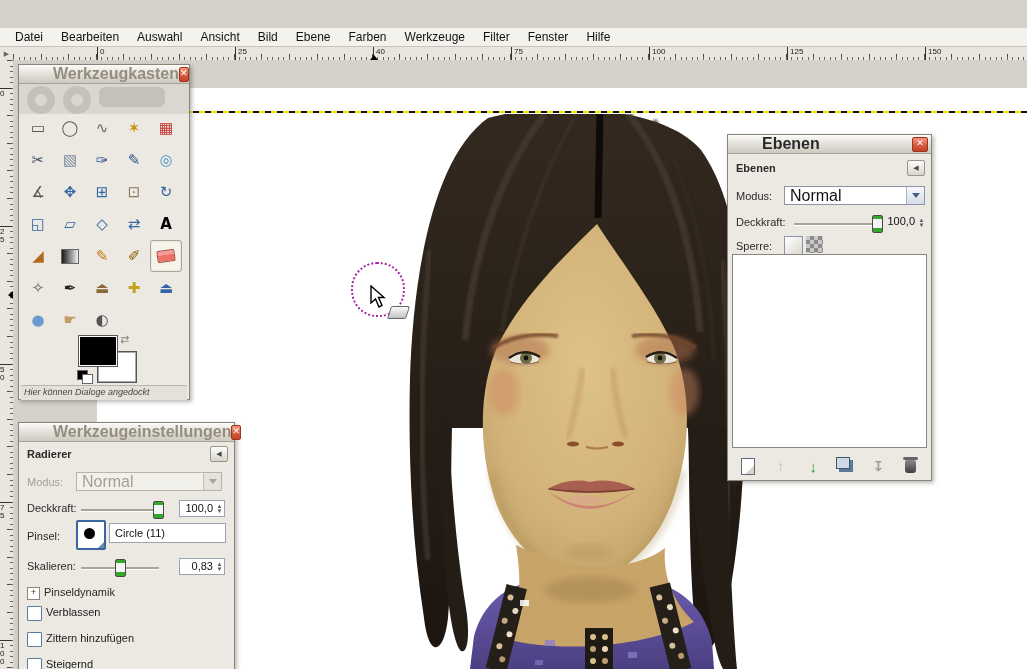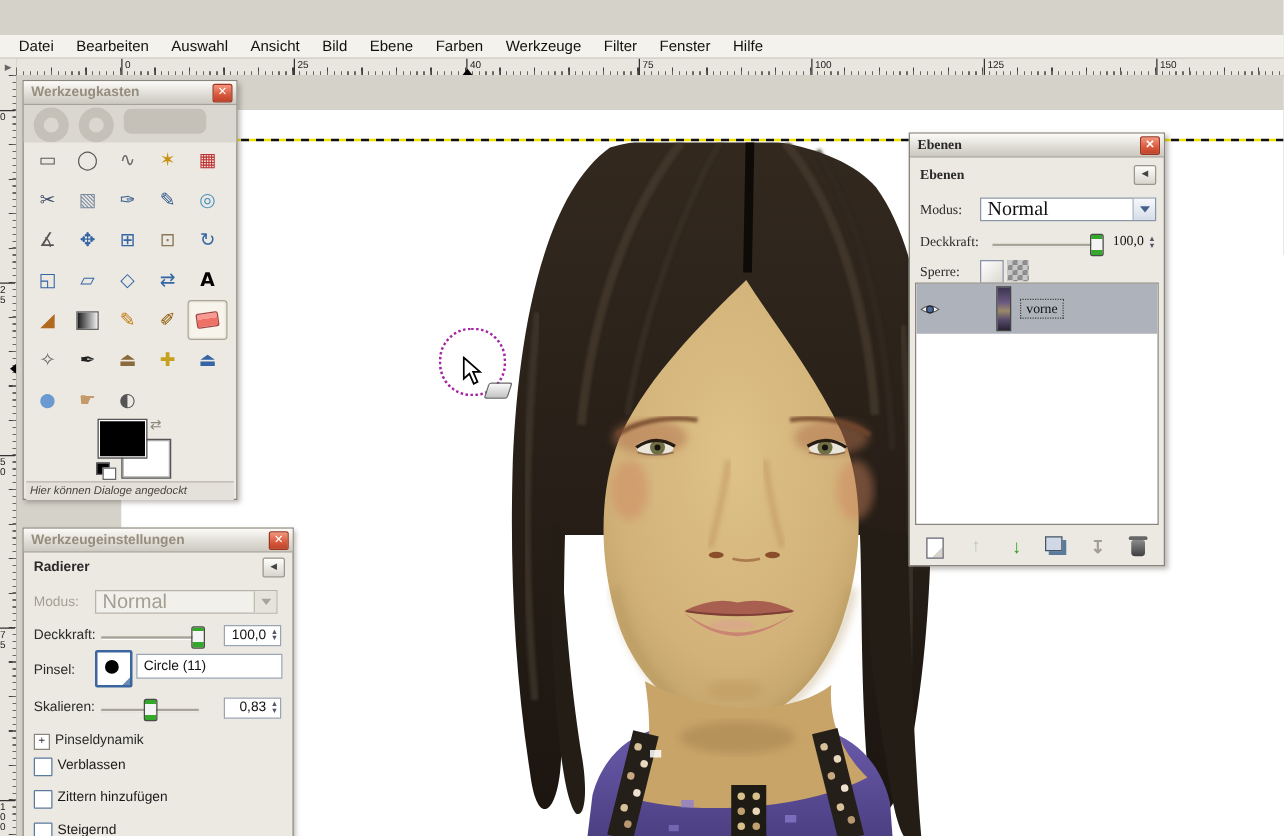--- a/index.html
+++ b/index.html
@@ -47,21 +47,21 @@
   #face-svg{position:absolute;left:377px;top:54px;}
   #brush-outline{position:absolute;left:338px;top:202px;width:50px;height:51px;border:2px dotted #a326a3;border-radius:48%;}
   #cursor{position:absolute;left:357px;top:225px;}
   #eraser-badge{position:absolute;left:376px;top:246px;width:17px;height:11px;background:linear-gradient(180deg,#fafafa,#c2c2c2);
     border:1px solid #666;border-radius:2px;transform:skewX(-18deg);}
 
   
   .panel{position:absolute;background:#ece9e2;border:1px solid #89857d;box-shadow:2px 2px 4px rgba(60,55,45,.35);}
   .ptitle{height:18px;background:linear-gradient(180deg,#fcfbf8 0%,#dedbd4 60%,#ccc9c1 100%);
     border-bottom:1px solid #a5a29a;display:flex;align-items:center;padding:0 3px 0 6px;}
-  .ptitle .tlabel{flex:1;font-weight:bold;font-size:11px;color:#958d7e;}
+  .ptitle .tlabel{flex:1;font-weight:bold;font-size:16px;color:#958d7e;margin-left:28px;}
   .ptitle .tlabel.active{color:#2a2a2a;}
   .closebtn{width:14px;height:13px;background:linear-gradient(180deg,#f4957d 0%,#d8593c 60%,#c04228 100%);
     border:1px solid #9e3420;border-radius:2px;color:#fff;font-size:9px;line-height:11px;text-align:center;font-weight:bold;}
   .pbody{position:relative;}
   .mini-btn{position:absolute;width:16px;height:14px;background:linear-gradient(180deg,#fdfdfa,#d8d5cd);
     border:1px solid #9a968c;border-radius:2px;font-size:7px;color:#444;text-align:center;line-height:13px;}
   .flabel{position:absolute;font-size:11px;color:#2a2a2a;}
   .flabel.disabled{color:#a39f93;}
   .combo{position:absolute;height:19px;background:#fff;border:1px solid #8a96a8;display:flex;align-items:center;box-sizing:border-box;}
   .combo .cval{flex:1;padding-left:5px;font-size:16px;color:#111;}
@@ -98,21 +98,21 @@
   #fg-swatch{position:absolute;left:60px;top:252px;width:36px;height:28px;background:#000;border:1px solid #fff;outline:1px solid #555;z-index:2;}
   #bg-swatch{position:absolute;left:79px;top:268px;width:36px;height:28px;background:#fff;border:1px solid #aaa;outline:1px solid #555;z-index:1;}
   #swap-colors{position:absolute;left:101px;top:249px;font-size:11px;color:#8a8populate;color:#8a867c;z-index:3;}
   #default-colors{position:absolute;left:58px;top:286px;width:16px;height:14px;z-index:3;}
   #default-colors .dfg{position:absolute;left:0;top:0;width:9px;height:8px;background:#000;border:1px solid #666;}
   #default-colors .dbg{position:absolute;right:0;bottom:0;width:9px;height:8px;background:#fff;border:1px solid #666;}
   #dock-hint{position:absolute;left:2px;right:2px;bottom:0;height:13px;border-top:1px solid #b9b5ac;background:#e4e1da;
     font-style:italic;font-size:9px;color:#4a463e;white-space:nowrap;overflow:hidden;padding:1px 0 0 3px;}
 
   
-  #layers-panel{left:727px;top:106px;width:203px;height:345px;font-family:Liberation Serif, serif;}
+  #layers-panel{left:727px;top:134px;width:203px;height:345px;}
   #layers-list{position:absolute;left:4px;right:4px;top:100px;height:192px;background:#fff;border:1px solid #8a867e;overflow:hidden;}
   .layer-row{position:relative;height:40px;display:flex;align-items:center;}
   .layer-row.selected{background:#aeb2ba;}
   .eye-cell{width:22px;display:flex;justify-content:center;}
   .thumb{width:12px;height:36px;margin-left:42px;border:1px solid #444;box-sizing:border-box;}
   .thumb.figure{background:linear-gradient(180deg,#3c3450 0%,#6a5880 35%,#9a8a68 55%,#5a4c6e 75%,#2a2436 100%);}
   .thumb.figure.dark{filter:brightness(.85);}
   .thumb.empty{background:#fff;border:2px solid #111;}
   .lname{margin-left:7px;font-size:11px;color:#111;padding:1px 4px;}
   .lname.focus{border:1px dotted #444;}
@@ -514,30 +514,20 @@
             <span>▲</span>
             <span>▼</span>
           </span>
       </div>
 
       <div class="flabel" style="left:8px;top:86px;">Sperre:</div>
       <div class="lockbtn" style="left:56px;top:82px;"></div>
       <div class="lockbtn checker" style="left:78px;top:82px;"></div>
 
       <div id="layers-list">
-          <div class="layer-row selected">
-            <span class="eye-cell">
-              <svg width="16" height="11" viewBox="0 0 16 11">
-                <path d="M1 5.5 Q8 0 15 5.5 Q8 11 1 5.5 Z" fill="#f6f6f2" stroke="#555"></path>
-                <circle cx="8" cy="5.5" r="2.7" fill="#4a6a9c" stroke="#223"></circle>
-              </svg>
-            </span>
-            <span class="thumb figure"></span>
-            <span class="lname focus">vorne</span>
-          </div>
         </div>
       <div id="layers-buttons">
           <div class="lbtn">
             <span class="ic-page"></span>
           </div>
           <div class="lbtn">
             <span class="ic-raise">↑</span>
           </div>
           <div class="lbtn">
             <span class="ic-lower">↓</span>

